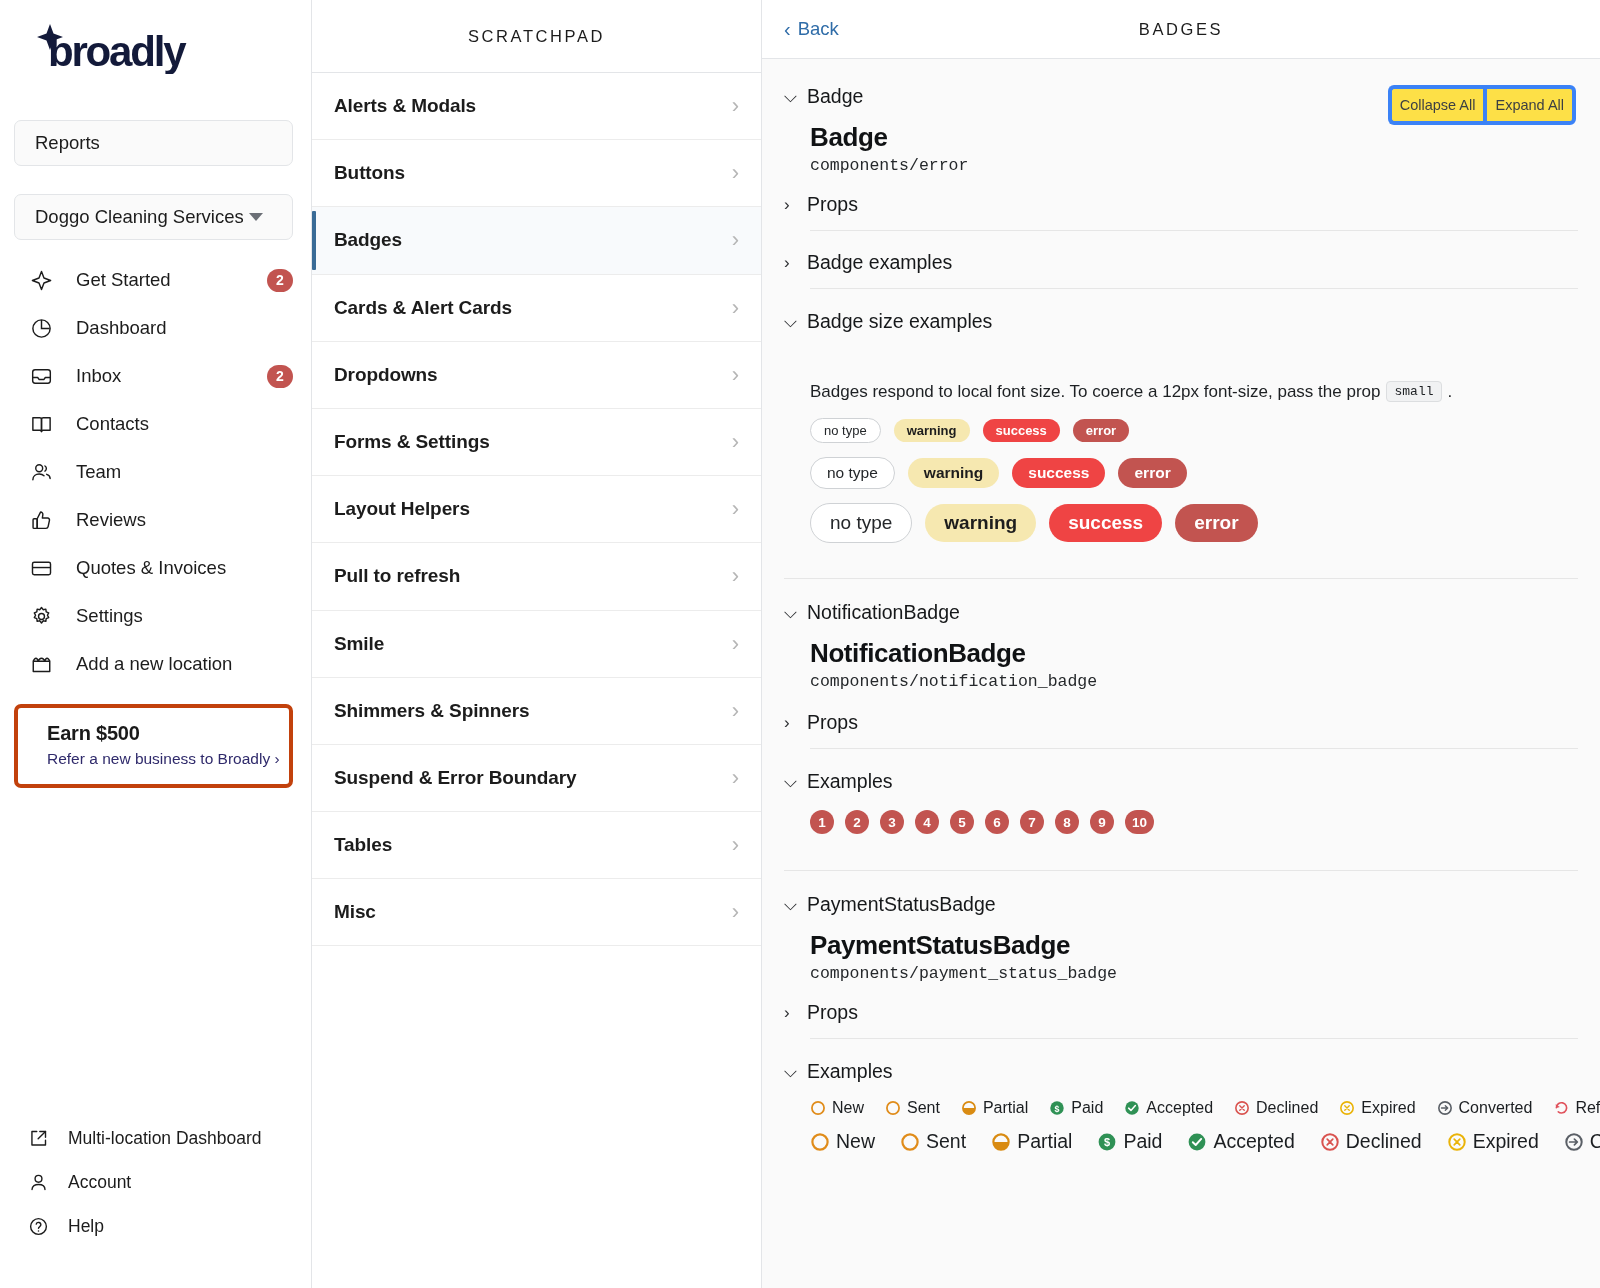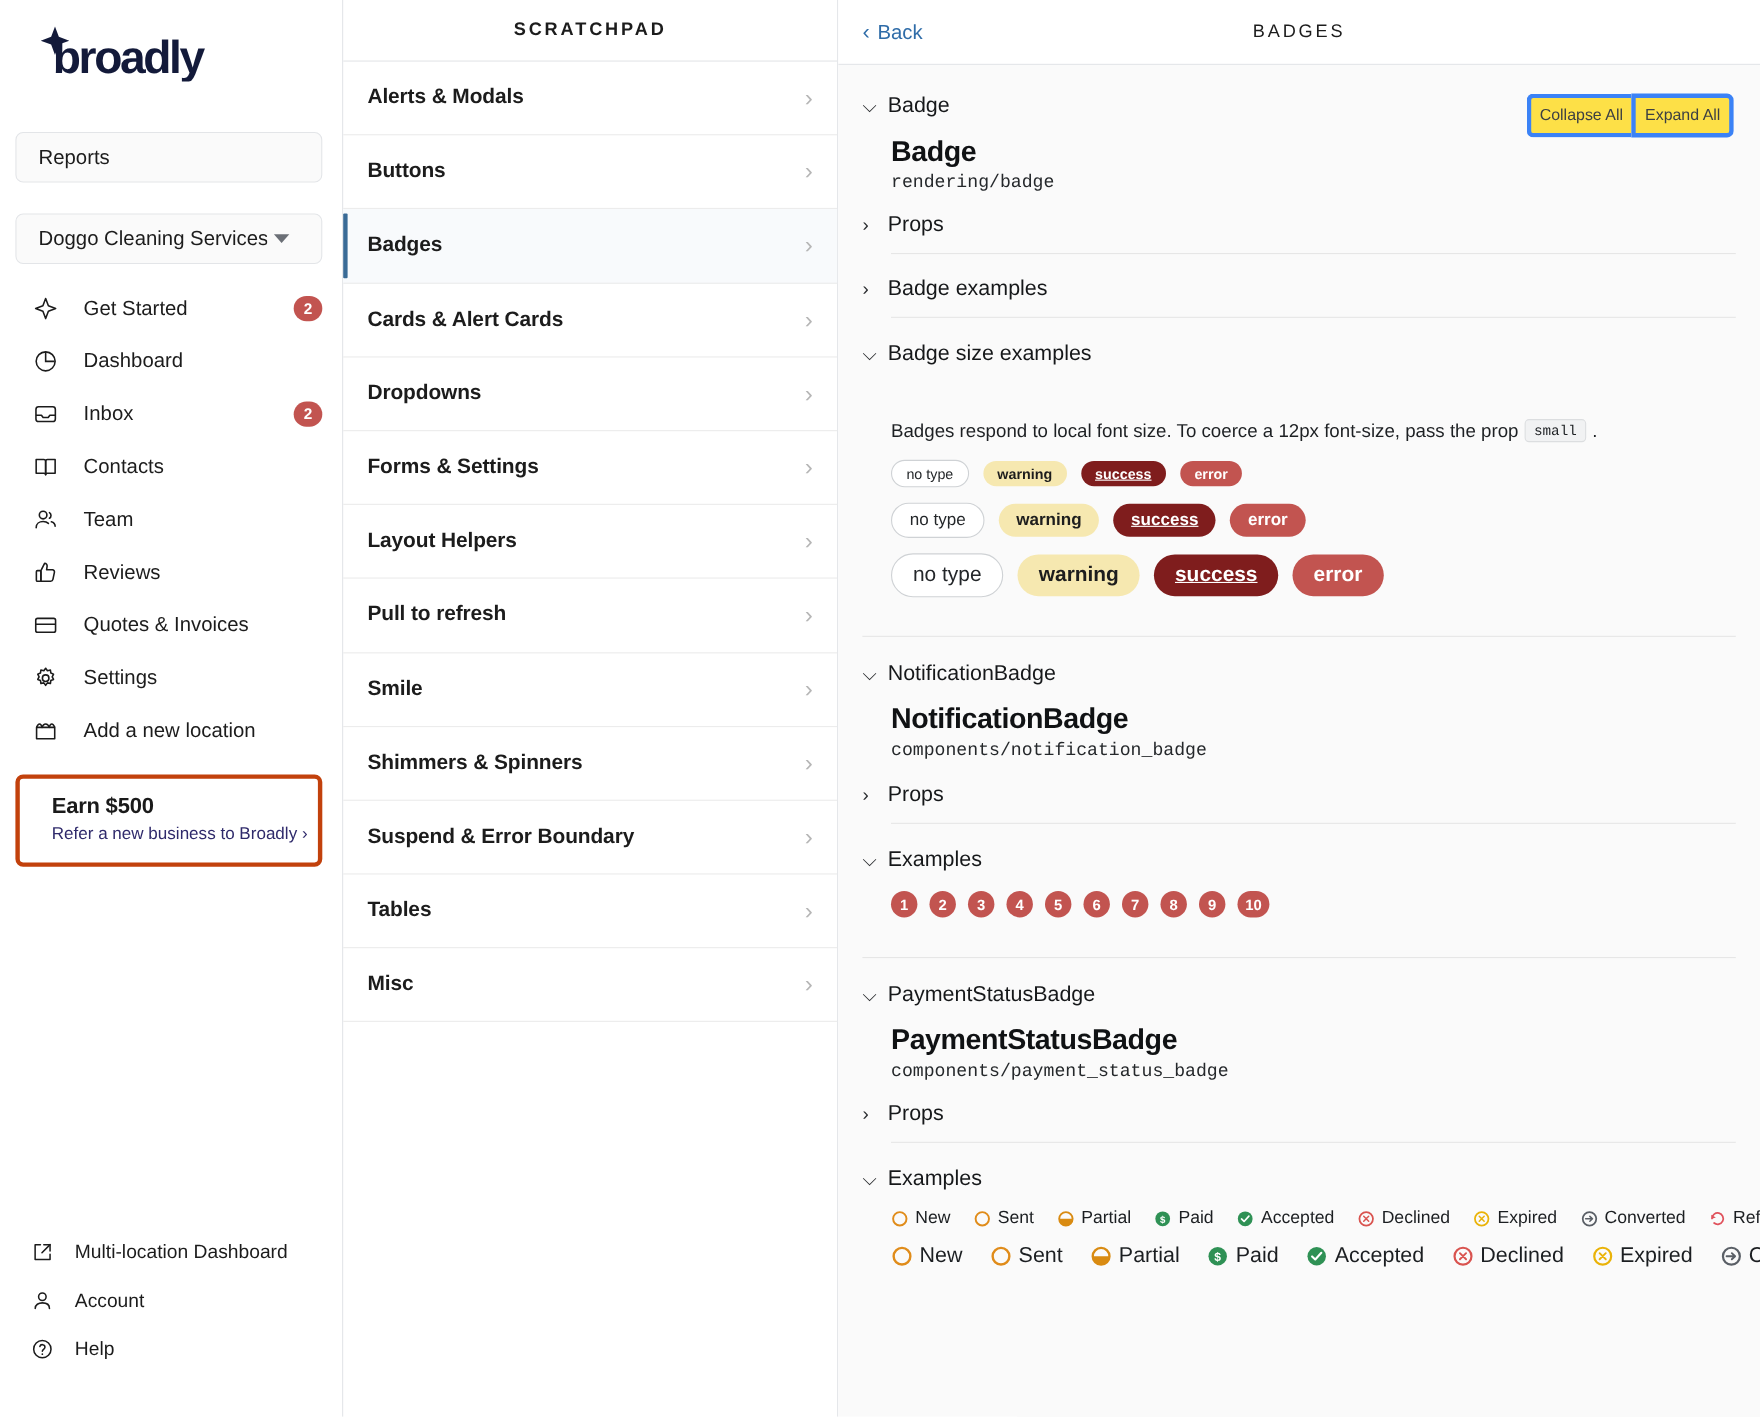--- a/index.html
+++ b/index.html
@@ -96,23 +96,23 @@
 
   
   .scratch {
     width: 450px; flex: 0 0 450px;
     height: 1288px;
     border-right: 1px solid #e3e5e8;
     background: #fff;
     display: flex; flex-direction: column;
   }
   .scratch-head {
-    height: 56px; display: flex; align-items: center; justify-content: center;
+    height: 73px; display: flex; align-items: center; justify-content: center;
     border-bottom: 1px solid #e3e5e8;
-    font-size: 16.5px; letter-spacing: 2.6px; color: #1c1c1c; font-weight: 700;
+    font-size: 16.5px; letter-spacing: 2.6px; color: #1c1c1c; font-weight: 400;
   }
   .scratch-row {
     height: 67.2px; min-height: 67.2px;
     display: flex; align-items: center;
     padding: 0 22px 0 22px;
     border-bottom: 1px solid #ececec;
     cursor: pointer;
     position: relative;
   }
   .scratch-row .srow-lbl { font-size: 19px; font-weight: 600; color: #1c1c1c; flex: 1; letter-spacing: -0.1px;}
@@ -175,21 +175,21 @@
     font-family: "Liberation Mono", monospace;
     font-size: 13px; background: #f1f2f3; border: 1px solid #dcdee0;
     border-radius: 4px; padding: 2px 7px; margin: 0 6px;
   }
 
   
   .badge-row { display: flex; align-items: center; gap: 13px; }
   .bdg { border-radius: 999px; display: inline-flex; align-items: center; justify-content: center; white-space: nowrap; }
   .bdg.none { background: #fff; border: 1px solid #cfd2d5; color: #24272a; }
   .bdg.warning { background: #f6e8b0; color: #1d1d1d; font-weight: 600; }
-  .bdg.success { background: #7f1d1d; color: #fff; font-weight: 600; text-decoration: underline;}
+  .bdg.success { background: #ef4444; color: #fff; font-weight: 600;}
   .bdg.error   { background: #c25450; color: #fff; font-weight: 600;}
   .sz-s .bdg { font-size: 13px; padding: 4px 13px; }
   .sz-m .bdg { font-size: 15.5px; padding: 6px 16px; }
   .sz-l .bdg { font-size: 19px; padding: 8px 19px; }
 
   .num-row { display: flex; align-items: center; gap: 11px; }
   .numbdg {
     background: #c25450; color: #fff;
     font-size: 13.5px; font-weight: 600;
     height: 24px; min-width: 24px; border-radius: 999px;
@@ -439,21 +439,21 @@
       </div>
 
       <div style="padding-top:26px;">
         <div class="sec-head">
           <span class="chev down">⌵</span>
           <span>Badge</span>
         </div>
 
         <div class="indent" style="margin-top:14px;">
           <div class="comp-name">Badge</div>
-          <div class="comp-path">rendering/badge</div>
+          <div class="comp-path">components/error</div>
         </div>
 
         <div class="sec-head" style="margin-top:18px;">
           <span class="chev">›</span>
           <span>Props</span>
         </div>
         <div class="divider"></div>
 
         <div class="sec-head" style="margin-top:20px;">
           <span class="chev">›</span>

